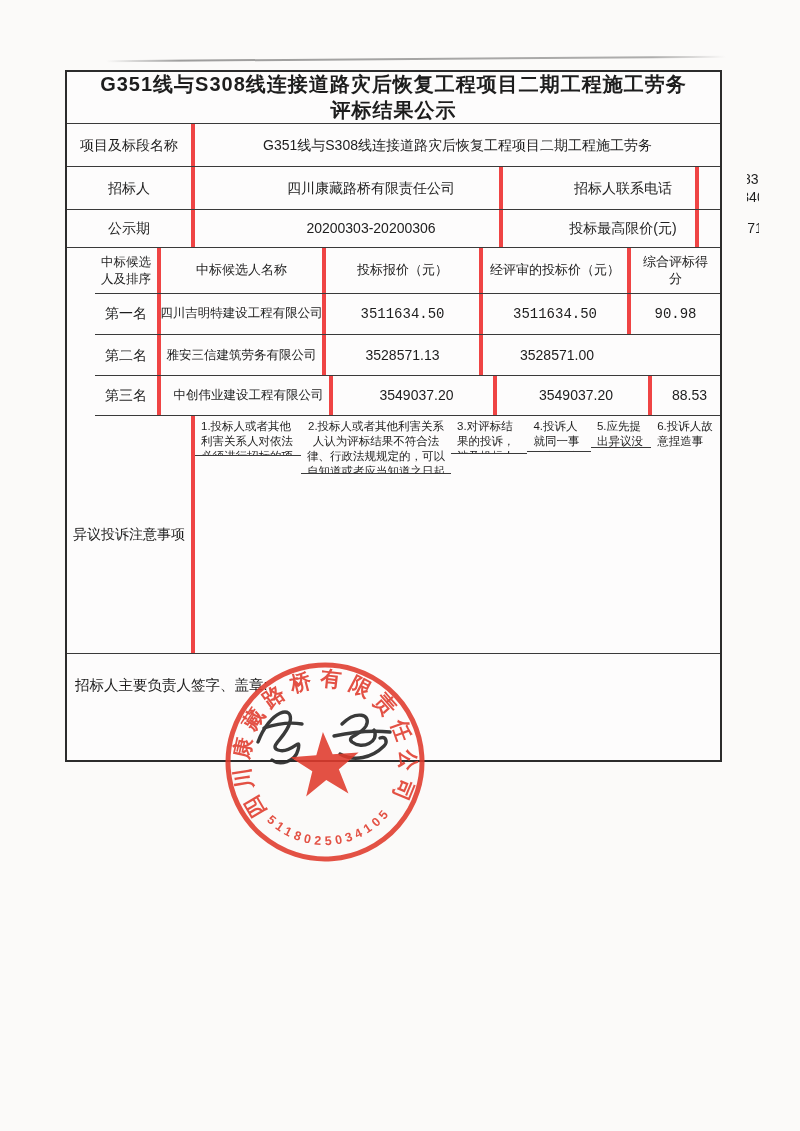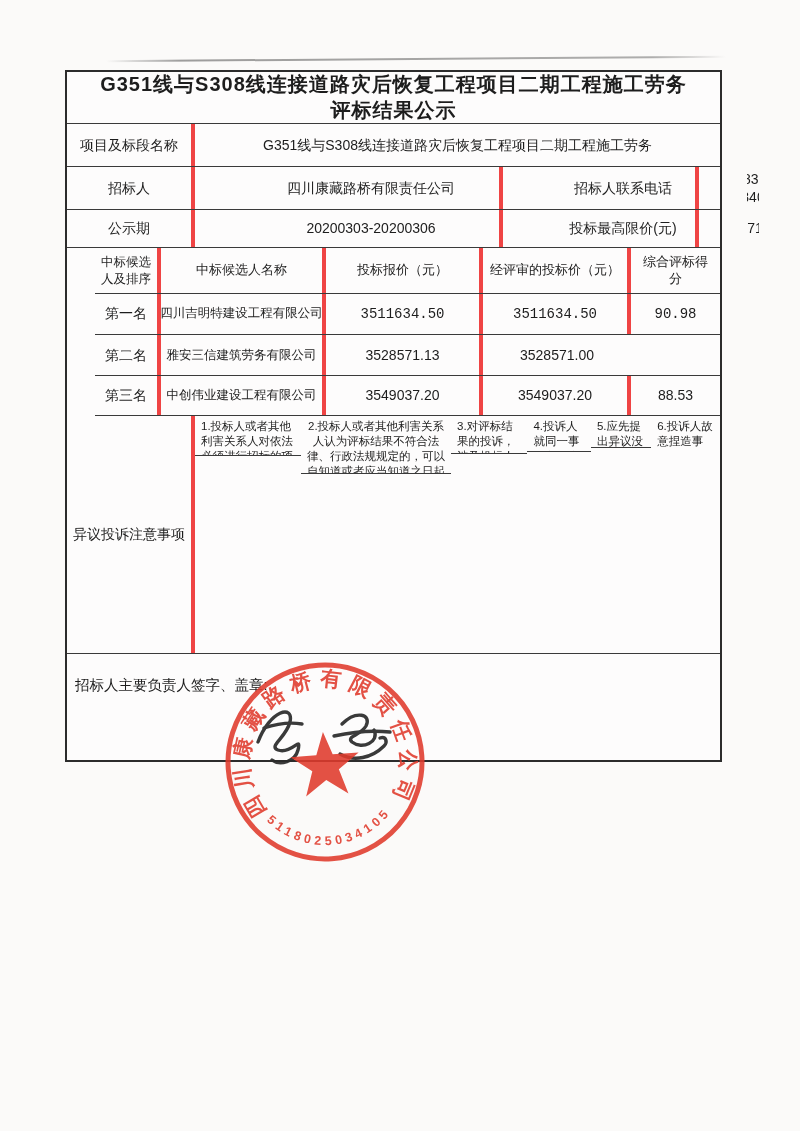--- a/index.html
+++ b/index.html
@@ -101,21 +101,21 @@
       <div class="cell">3511634.50</div>
       <div class="cell">3511634.50</div>
       <div class="cell">90.98</div>
     </div>
     <div class="row cols5" style="height:41px;">
       <div class="cell">第二名</div>
       <div class="cell candname">雅安三信建筑劳务有限公司</div>
       <div class="cell">3528571.13</div>
       <div class="cell">3528571.00</div>
     </div>
-    <div class="row cols5" style="height:40px;">
+    <div class="row cols5" style="height:40px;gap:7px;">
       <div class="cell">第三名</div>
       <div class="cell candname">中创伟业建设工程有限公司</div>
       <div class="cell">3549037.20</div>
       <div class="cell">3549037.20</div>
       <div class="cell">88.53</div>
     </div>
 
     <div class="row cols2" style="height:238px;">
       <div class="cell noteslabel">异议投诉注意事项</div>
       <div class="notecol">

